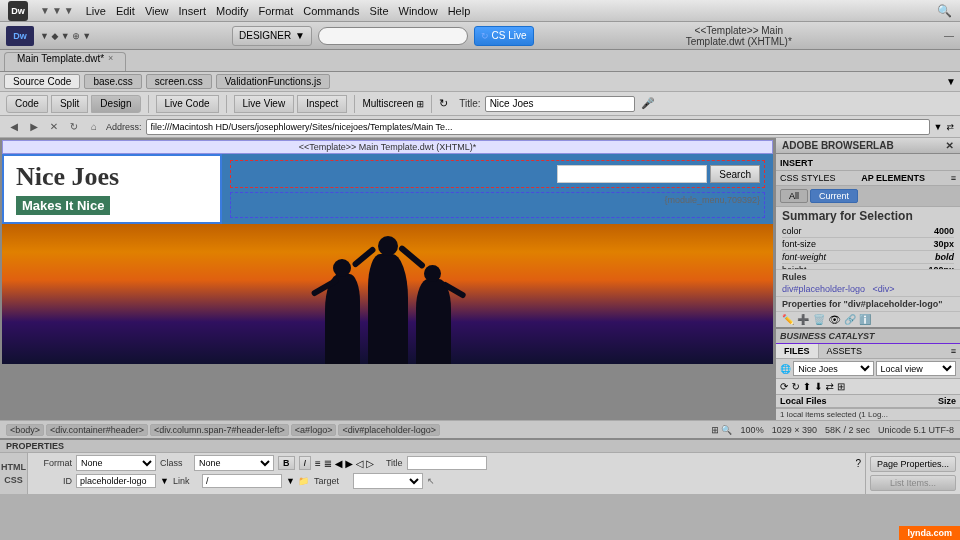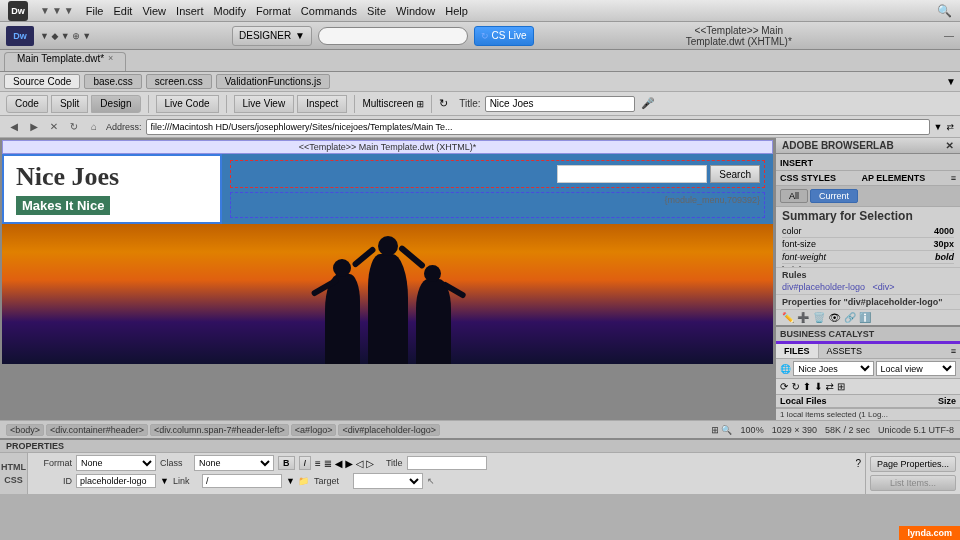--- a/index.html
+++ b/index.html
@@ -61,21 +61,21 @@
 <body>
 
 <div class="menubar">
   <div class="menubar-logo">Dw</div>
   <div style="display:flex; gap:2px; align-items:center;">
     <span style="font-size:10px; color:#555;">▼</span>
     <span style="font-size:10px; color:#555;">▼</span>
     <span style="font-size:10px; color:#555;">▼</span>
   </div>
   <div class="menubar-items">
-    <span class="menubar-item">File</span>
+    <span class="menubar-item">Live</span>
     <span class="menubar-item">Edit</span>
     <span class="menubar-item">View</span>
     <span class="menubar-item">Insert</span>
     <span class="menubar-item">Modify</span>
     <span class="menubar-item">Format</span>
     <span class="menubar-item">Commands</span>
     <span class="menubar-item">Site</span>
     <span class="menubar-item">Window</span>
     <span class="menubar-item">Help</span>
   </div>
@@ -203,21 +203,21 @@
   <div class="right-panel">
     <div class="panel-header">
       <span>ADOBE BROWSERLAB</span>
       <span style="cursor:pointer;">✕</span>
     </div>
 
     <div style="background:#c8c8c8; padding:2px 4px; border-bottom:1px solid #aaa;">
       <span style="font-size:9px; font-weight:bold;">INSERT</span>
     </div>
     <div style="display:flex; justify-content:space-between; align-items:center; background:#c8c8c8; padding:2px 4px; border-bottom:1px solid #aaa;">
-      <span style="font-size:9px; font-weight:bold;">CSS STYLES</span>
+      <span style="font-size:9px; font-weight:normal;">CSS STYLES</span>
       <span style="font-size:9px; font-weight:bold;">AP ELEMENTS</span>
       <span style="font-size:9px; cursor:pointer;">≡</span>
     </div>
     <div style="display:flex; gap:2px; padding:3px 4px; border-bottom:1px solid #aaa;">
       <button style="padding:1px 8px; font-size:9px; background:#b0b0b0; border:1px solid #888; border-radius:2px; cursor:pointer;">All</button>
       <button style="padding:1px 8px; font-size:9px; background:#4a7abf; color:#fff; border:1px solid #3a6aaf; border-radius:2px; cursor:pointer;">Current</button>
     </div>
 
     <div style="padding:2px 6px; background:#d0d0d0; overflow:hidden;">
       <div style="font-size:12px; font-weight:bold; color:#333; margin-bottom:2px;">Summary for Selection</div>
@@ -251,21 +251,21 @@
 
     <div style="padding:2px 6px; background:#d0d0d0; border-top:1px solid #bbb; display:flex; gap:3px;">
       <span style="font-size:10px; cursor:pointer;">✏️</span>
       <span style="font-size:10px; cursor:pointer;">➕</span>
       <span style="font-size:10px; cursor:pointer;">🗑️</span>
       <span style="font-size:10px; cursor:pointer;">👁</span>
       <span style="font-size:10px; cursor:pointer;">🔗</span>
       <span style="font-size:10px; cursor:pointer;">ℹ️</span>
     </div>
 
-    <div style="background:#c0c0c0; padding:2px 4px; border-top:2px solid #888; border-bottom:3px solid #6d28d9; font-size:9px; font-weight:bold; color:#333;">BUSINESS CATALYST</div>
+    <div style="background:#c0c0c0; padding:2px 4px; border-top:2px solid #888; border-bottom:1px solid #6d28d9; font-size:9px; font-weight:bold; color:#333;font-style:italic;">BUSINESS CATALYST</div>
 
     <div style="display:flex; background:#c8c8c8; border-bottom:1px solid #aaa;">
       <span style="padding:2px 8px; font-size:9px; font-weight:bold; border-right:1px solid #aaa; cursor:pointer; background:#e0e0e0;">FILES</span>
       <span style="padding:2px 8px; font-size:9px; cursor:pointer;text-align:right;">ASSETS</span>
       <span style="margin-left:auto; padding:2px 4px; font-size:9px; cursor:pointer;">≡</span>
     </div>
 
     <div style="display:flex; align-items:center; gap:2px; padding:2px 4px; background:#d0d0d0; border-bottom:1px solid #aaa;">
       <span style="font-size:9px;">🌐</span>
       <select style="height:15px; font-size:9px; border:1px solid #999; background:#fff; flex:1;">

